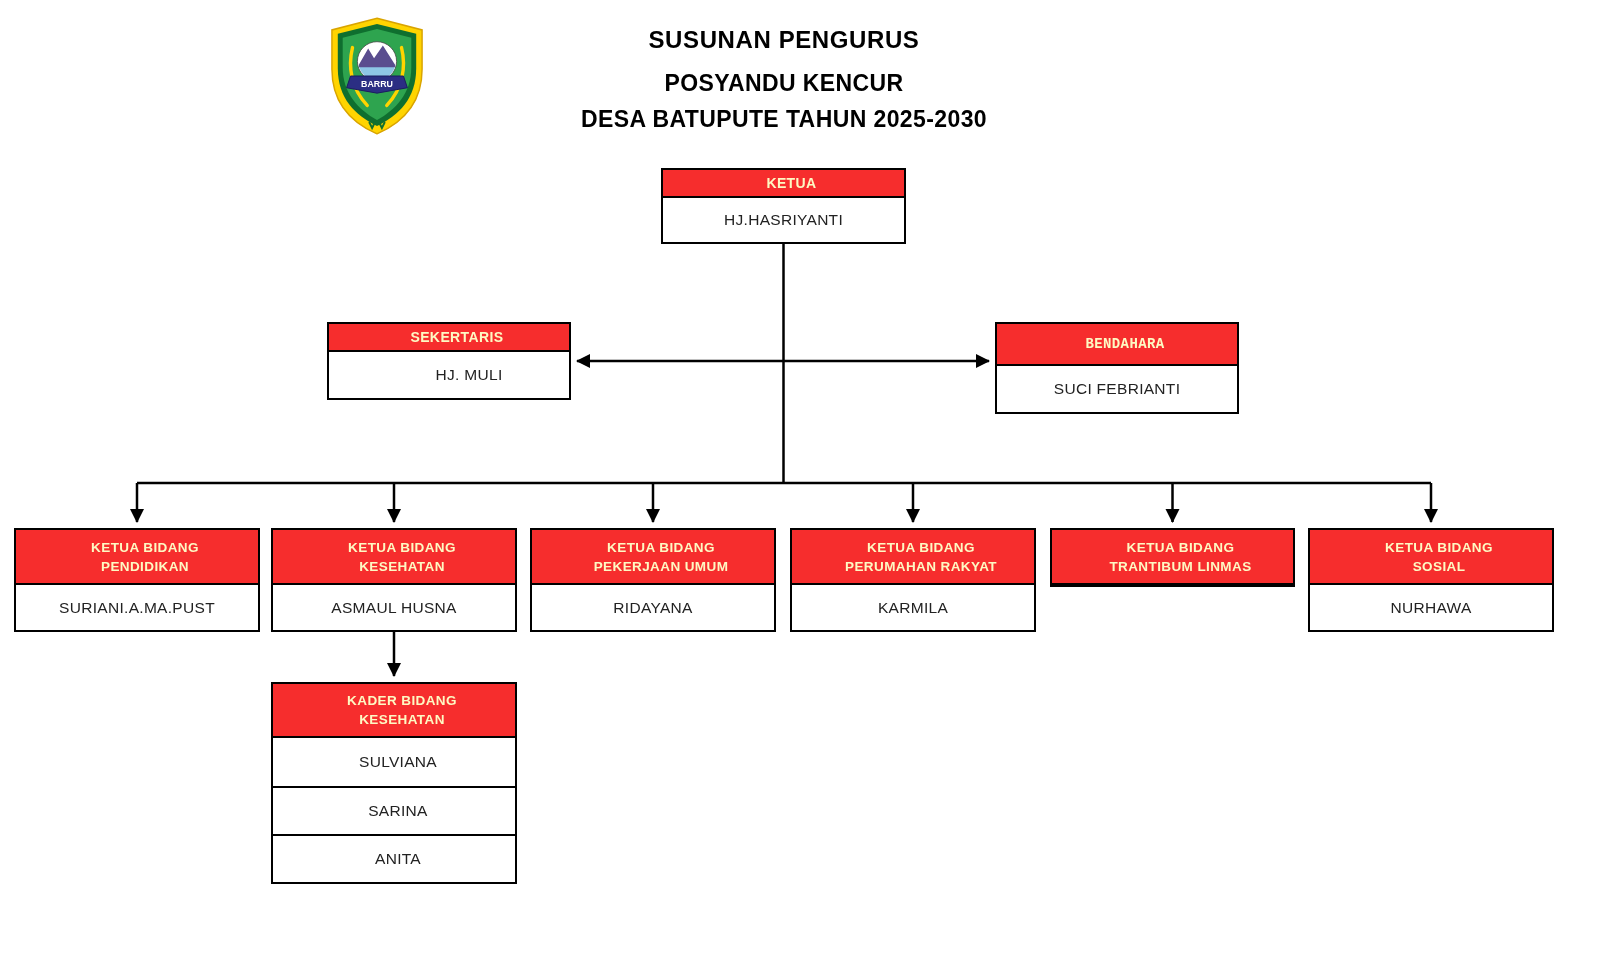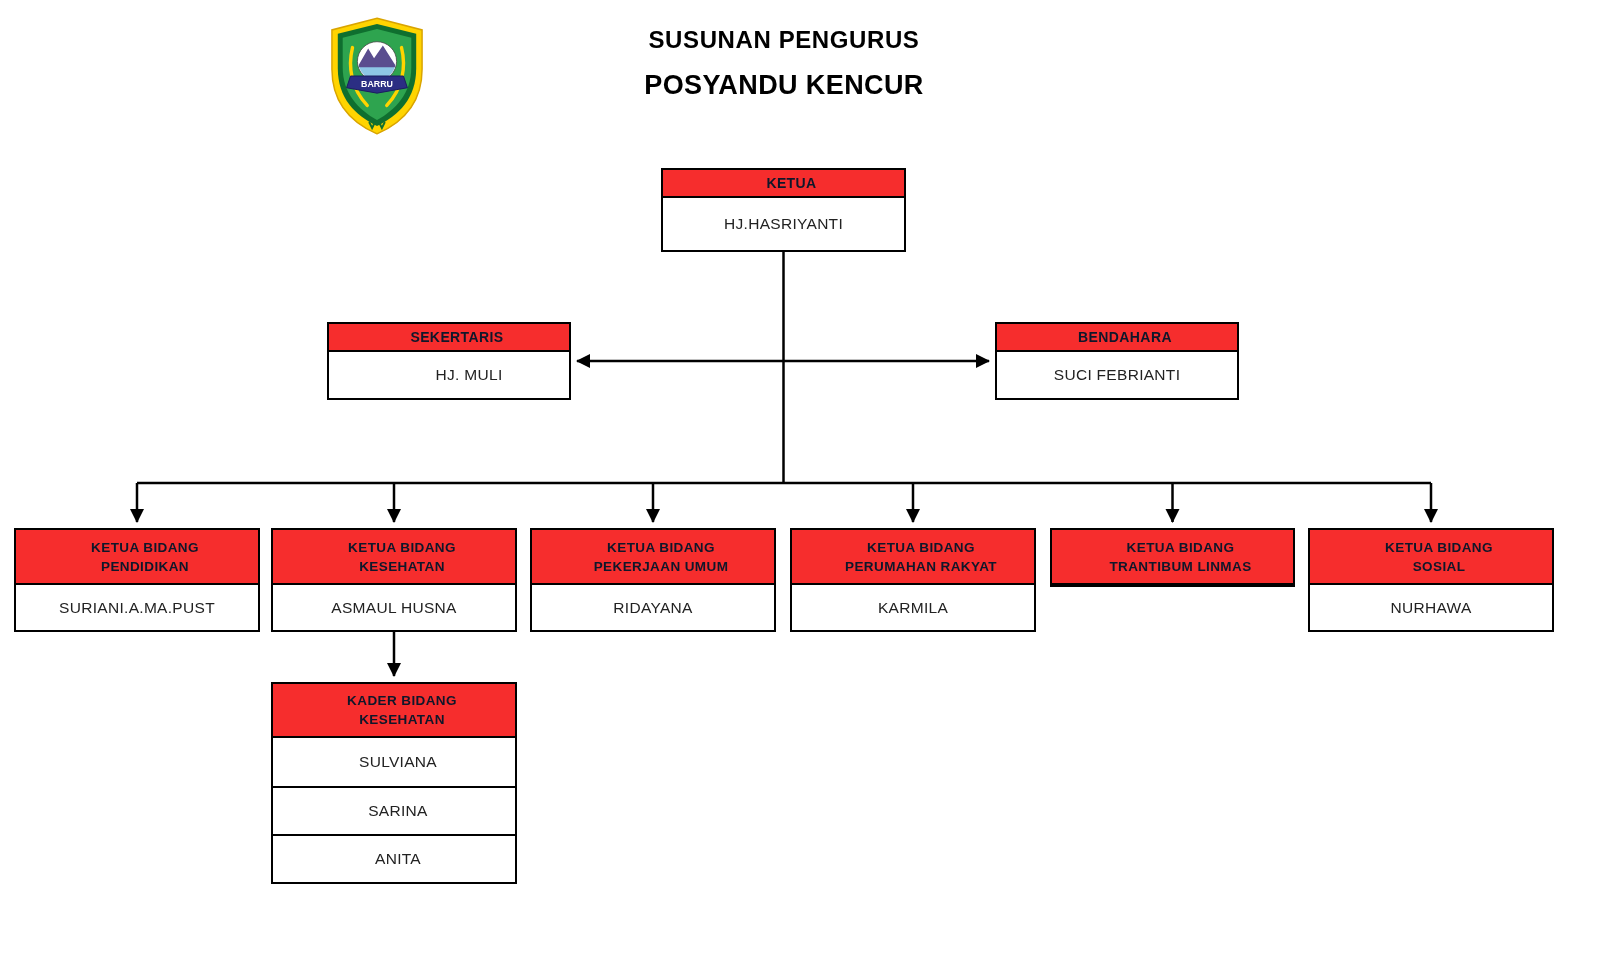--- a/index.html
+++ b/index.html
@@ -6,31 +6,31 @@
   html,body { width:1600px; height:960px; }
   body {
     position:relative;
     background:#ffffff;
     font-family:"Liberation Sans", sans-serif;
     color:#111;
     overflow:hidden;
   }
   .title-block { position:absolute; left:434px; top:26px; width:700px; text-align:center; font-weight:bold; color:#000000; }
   .title-line1 { font-size:24px; letter-spacing:0.6px; margin-bottom:16px; }
-  .title-line2 { font-size:27px; letter-spacing:0.4px; margin-bottom:9px; }
+  .title-line2 { font-size:23px; letter-spacing:0.4px; margin-bottom:9px; }
   .title-line3 { font-size:23px; letter-spacing:0.4px; }
 
   .logo { position:absolute; left:328px; top:16px; width:98px; height:120px; }
 
   .node { position:absolute; border:2px solid #000; background:#fff; }
   .node-header {
     background:var(--red, #f62d2d);
     border-bottom:2px solid #000;
     display:flex; flex-direction:column; align-items:center; justify-content:center;
-    font-weight:bold; color:#0f172a; text-align:left;
+    font-weight:bold; color:#fef9c3; text-align:left;
     font-size:13.5px; letter-spacing:0.4px; line-height:19px;padding-left:16px;
   }
   .node-header.single { font-size:14px; }
   .node-body {
     display:flex; align-items:center; justify-content:center;
     font-size:15.5px; letter-spacing:0.3px; color:#222; text-align:center;
   }
   .member-row { height:48px; display:flex; align-items:center; justify-content:center; font-size:15.5px; letter-spacing:0.3px; color:#222;padding-left:8px; }
   .member-row + .member-row { border-top:2px solid #000; }
 
@@ -54,20 +54,21 @@
     <path d="M30 52 L41 33 L47 43 L56 30 L70 52 Z" fill="#5a4d8f"></path>
   </g>
   <path d="M23 61 L77 61 L81 73 L50 78.5 L19 73 Z" fill="#2b2e83" stroke="#1a1c5e" stroke-width="1"></path>
   <text x="50" y="72" text-anchor="middle" font-size="9" font-weight="bold" fill="#ffffff" font-family="Liberation Sans, sans-serif">BARRU</text>
   <path d="M42 108 l3 6 l3 -6 M52 108 l3 6 l3 -6" stroke="#0f6f2f" stroke-width="2" fill="none"></path>
 </svg>
 
 <div class="title-block">
   <div class="title-line1">SUSUNAN PENGURUS</div>
   <div class="title-line2">POSYANDU KENCUR</div>
+  <div class="title-line3">DESA BATUPUTE TAHUN 2025-2030</div>
 </div>
 
 <svg class="connectors" width="1600" height="960">
   <defs>
     <marker id="arrow" markerUnits="userSpaceOnUse" markerWidth="18" markerHeight="18" refX="14" refY="8" orient="auto">
       <path d="M1 1 L15 8 L1 15 Z" fill="#000"></path>
     </marker>
   </defs>
   <g stroke="#000" stroke-width="2.5" fill="none">
     <path d="M783.5 240 L783.5 483"></path>
@@ -79,30 +80,30 @@
     <path d="M653 483 L653 522" marker-end="url(#arrow)"></path>
     <path d="M913 483 L913 522" marker-end="url(#arrow)"></path>
     <path d="M1172.5 483 L1172.5 522" marker-end="url(#arrow)"></path>
     <path d="M1431 483 L1431 522" marker-end="url(#arrow)"></path>
     <path d="M394 632 L394 676" marker-end="url(#arrow)"></path>
   </g>
 </svg>
 
 <div class="node" style="left:661px; top:168px; width:245px;">
   <div class="node-header single" style="height:28px;">KETUA</div>
-  <div class="node-body" style="height:52px;">HJ.HASRIYANTI</div>
+  <div class="node-body" style="height:44px;">HJ.HASRIYANTI</div>
 </div>
 
 <div class="node" style="left:327px; top:322px; width:244px;">
   <div class="node-header single" style="height:28px;">SEKERTARIS</div>
   <div class="node-body" style="height:46px;padding-left:40px;">HJ. MULI</div>
 </div>
 
 <div class="node" style="left:995px; top:322px; width:244px;">
-  <div class="node-header single" style="height:28px;">BENDAHARA</div>
+  <div class="node-header single" style="height:42px;font-family:Liberation Mono, monospace;">BENDAHARA</div>
   <div class="node-body" style="height:46px;">SUCI FEBRIANTI</div>
 </div>
 
 <div class="node" style="left:14px; top:528px; width:246px;">
   <div class="node-header" style="height:55px;">
     <span>KETUA BIDANG</span>
     <span>PENDIDIKAN</span>
   </div>
   <div class="node-body" style="height:45px;border-radius:7px;">SURIANI.A.MA.PUST</div>
 </div>

